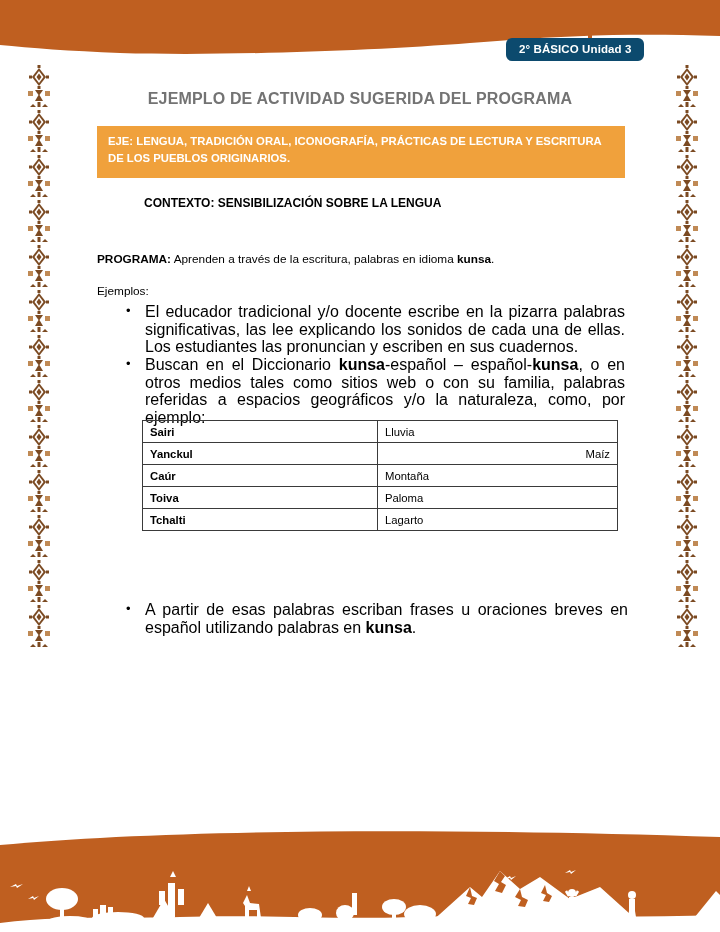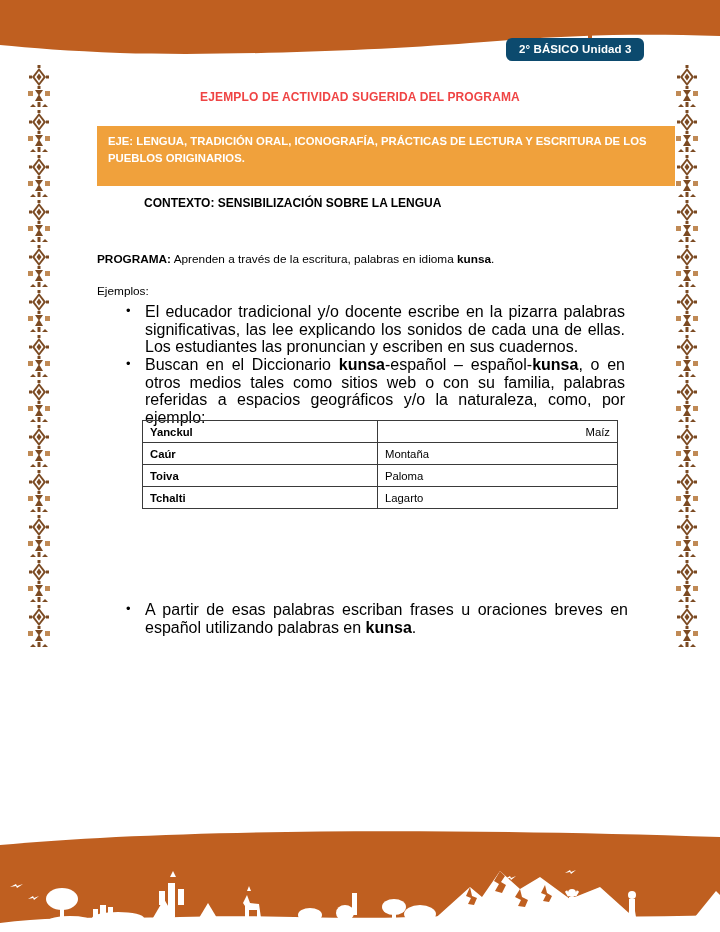--- a/index.html
+++ b/index.html
@@ -81,37 +81,37 @@
     z-index: 5;
     padding: 0;
   }
 
   .doc-title {
     position: absolute;
     top: 90px;
     left: 0;
     width: 720px;
     text-align: center;
-    font-size: 12px;
-    font-weight: bold;
-    color: #ef4444;
+    font-size: 16px;
+    font-weight: bold;
+    color: #737373;
     letter-spacing: .15px;
   }
 
   .eje-banner {
     position: absolute;
     top: 126px;
     left: 97px;
-    width: 578px;
+    width: 528px;
     background: #f0a13c;
     color: #ffffff;
     font-size: 11.3px;
     font-weight: bold;
     line-height: 16.5px;
-    padding: 7px 11px 20px 11px;
+    padding: 7px 11px 12px 11px;
   }
 
   .contexto {
     position: absolute;
     top: 196px;
     left: 97px;
     font-size: 12px;
     font-weight: bold;
     color: #000000;
     margin-left: 47px;
@@ -245,20 +245,24 @@
 
     <div class="bullet" id="bullet-1">El educador tradicional y/o docente escribe en la pizarra palabras significativas, las lee explicando los sonidos de cada una de ellas. Los estudiantes las pronuncian y escriben en sus cuadernos.</div>
 
     <div class="bullet" id="bullet-2">
       <span>Buscan en el Diccionario </span><b>kunsa</b><span>-español – español-</span><b>kunsa</b><span>, o en otros medios tales como sitios web o con su familia, palabras referidas a espacios geográficos y/o la naturaleza, como, por ejemplo:</span>
     </div>
 
     <table class="vocab-table">
       <tbody>
           <tr>
+            <td class="term">Sairi</td>
+            <td class="mean m-left">Lluvia</td>
+          </tr>
+          <tr>
             <td class="term">Yanckul</td>
             <td class="mean m-ind1">Maíz</td>
           </tr>
           <tr>
             <td class="term">Caúr</td>
             <td class="mean m-left">Montaña</td>
           </tr>
           <tr>
             <td class="term">Toiva</td>
             <td class="mean m-left">Paloma</td>

